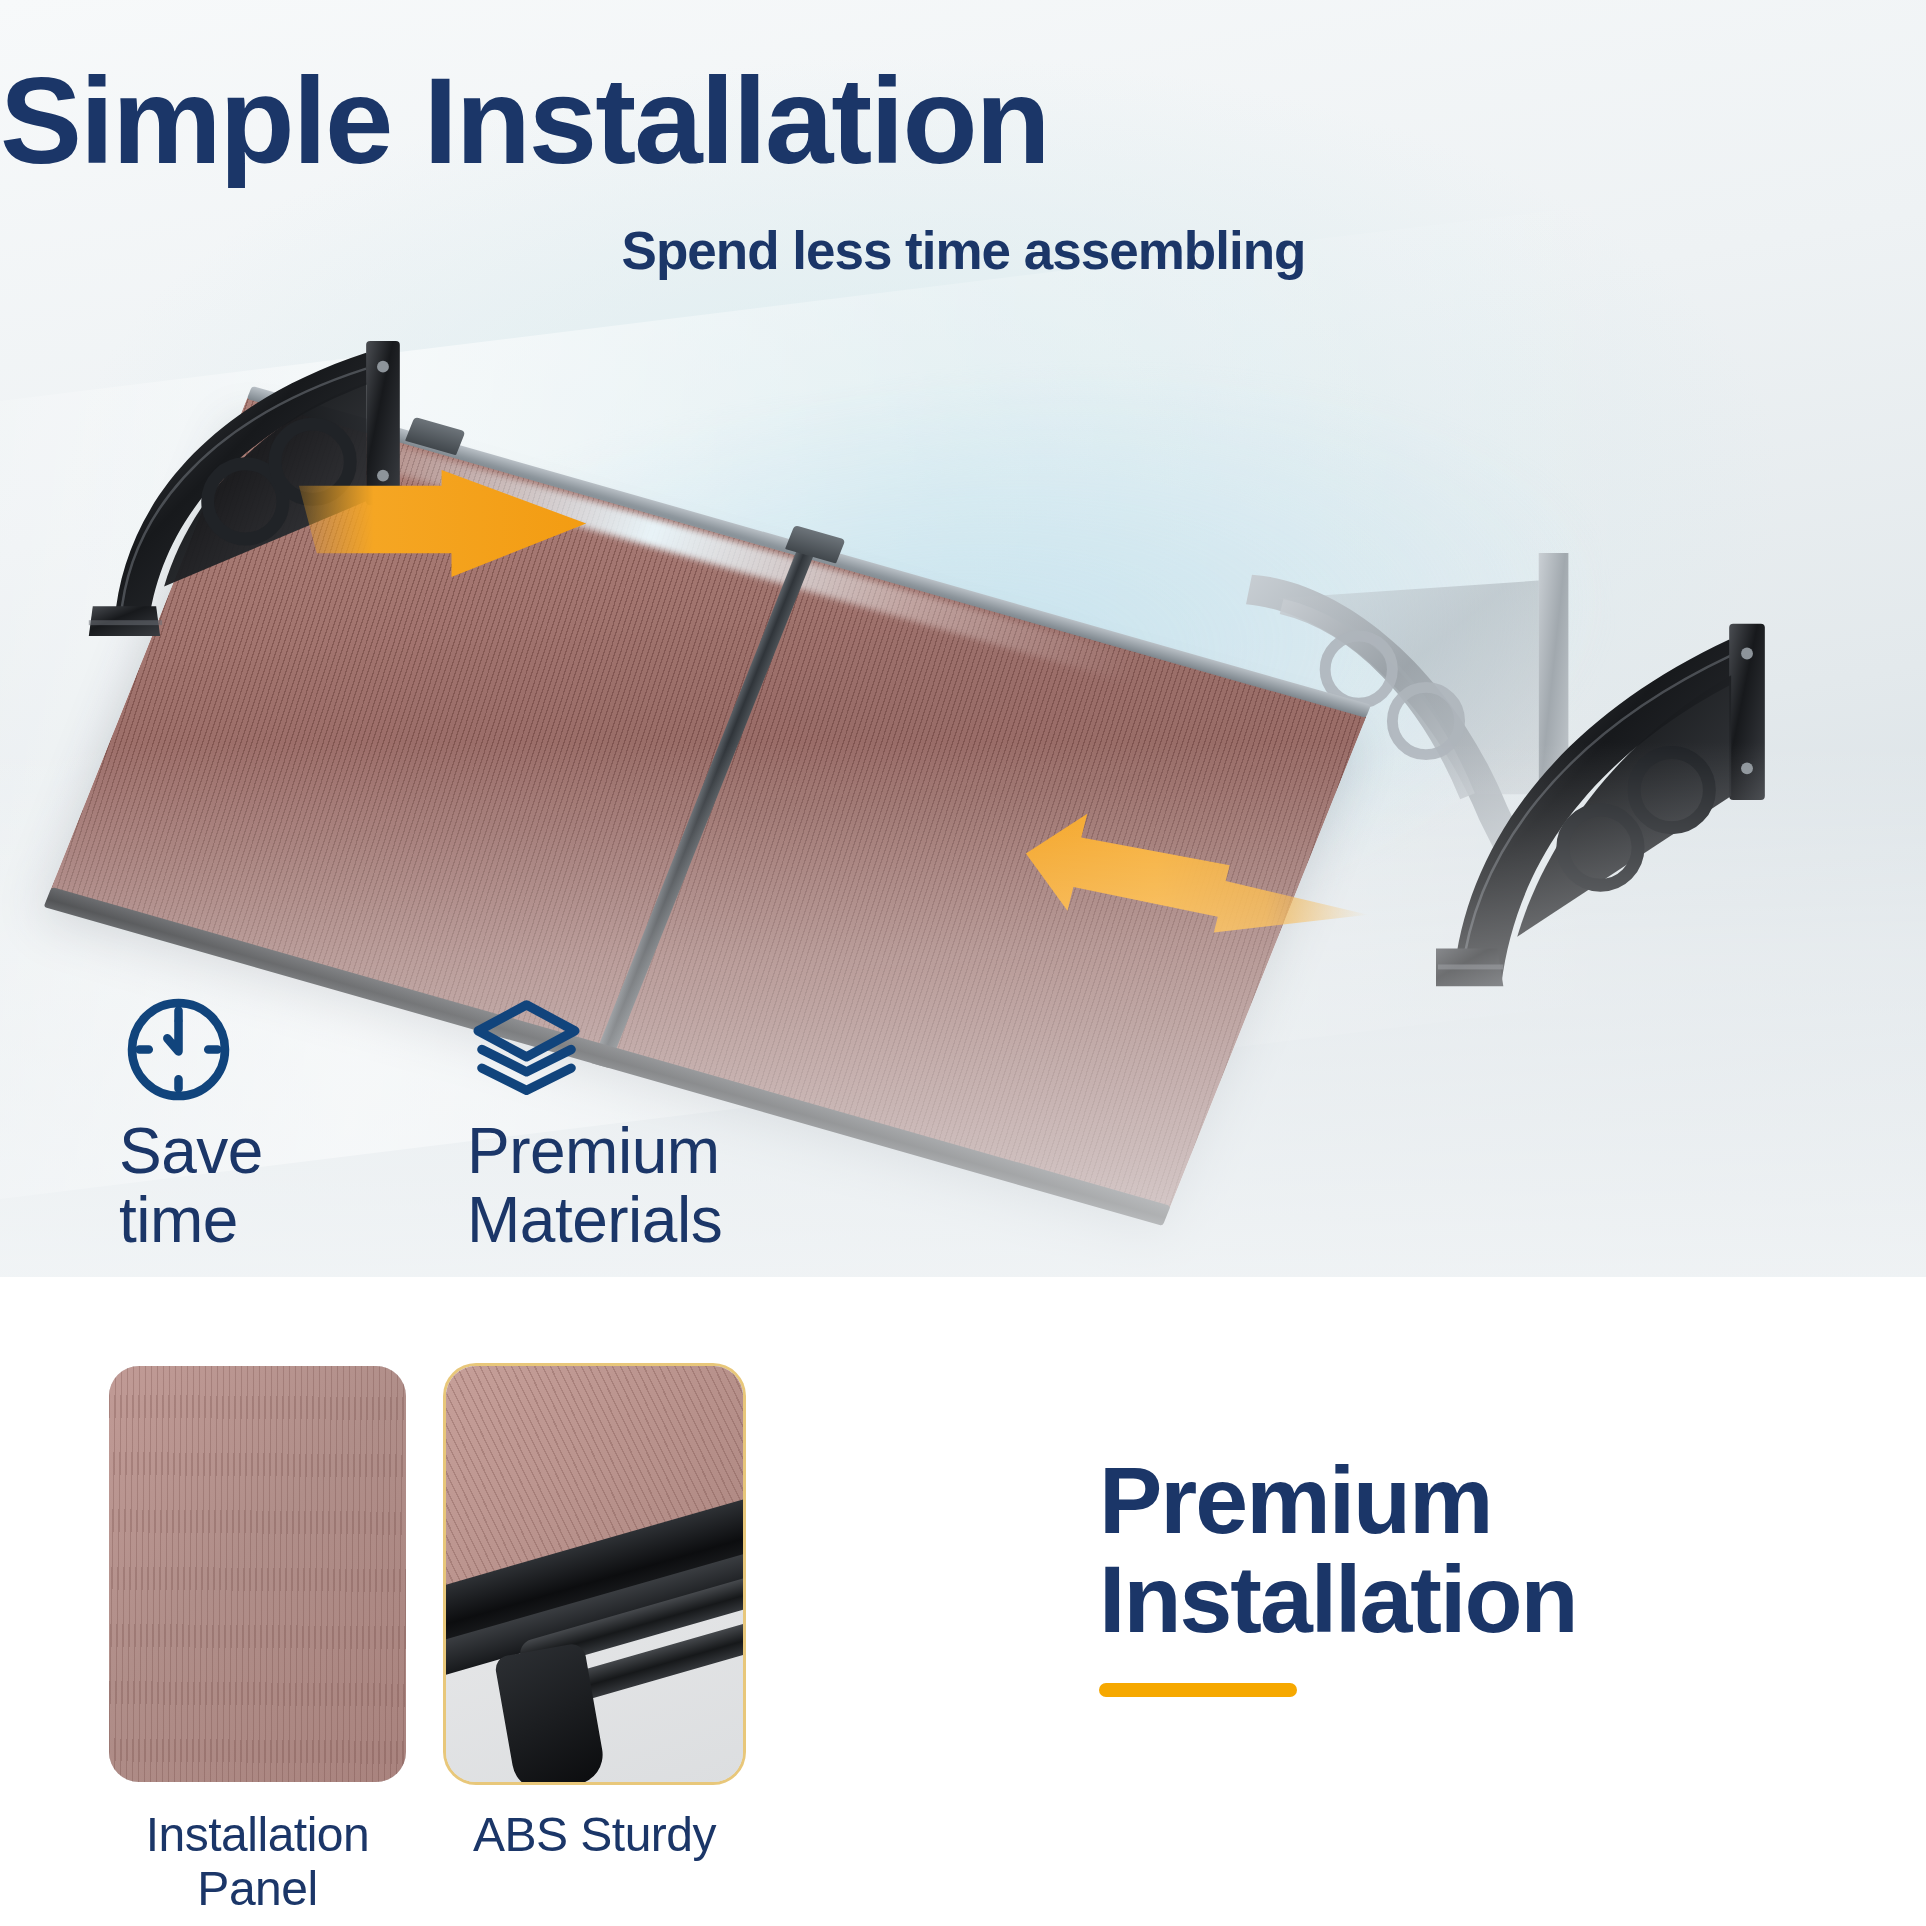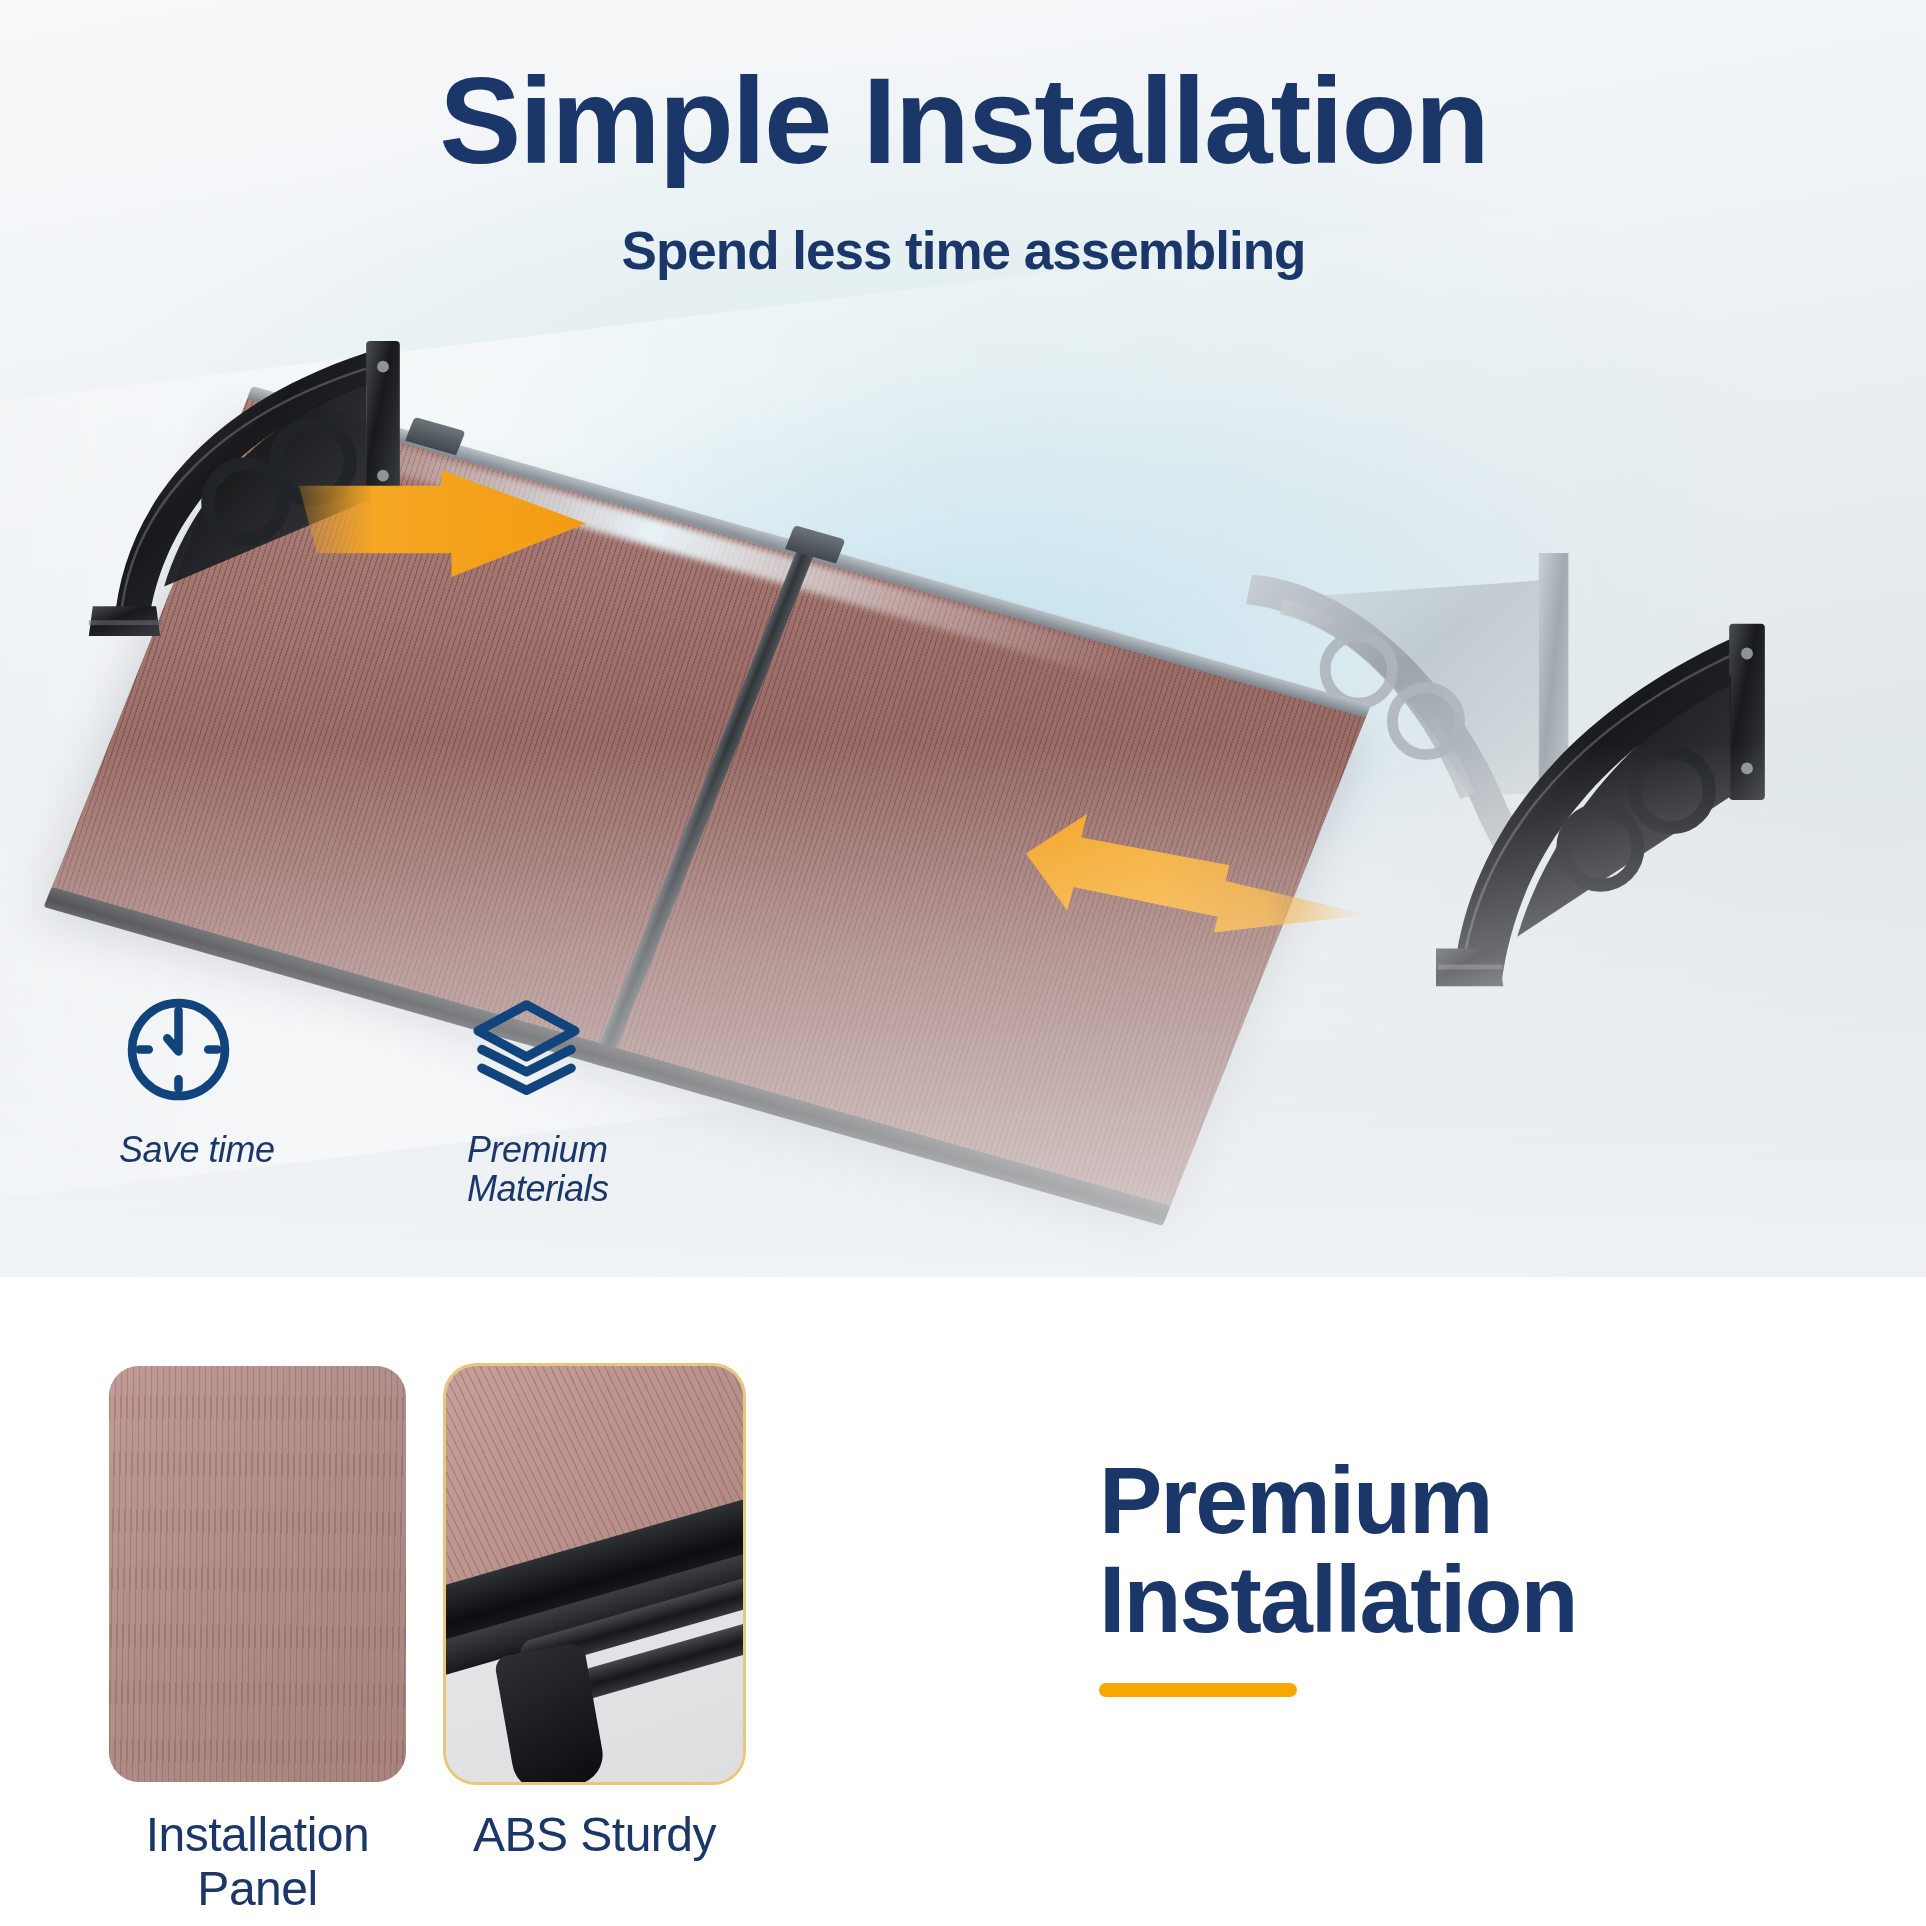--- a/index.html
+++ b/index.html
@@ -26,21 +26,21 @@
     transform:rotate(-7deg);
     pointer-events:none;
   }
   .hero-floor{
     position:absolute; left:0; bottom:0; width:1927px; height:535px;
     background:linear-gradient(180deg, rgba(255,255,255,0) 0%, rgba(255,255,255,.35) 40%, rgba(248,250,251,.75) 100%);
     pointer-events:none;
   }
 
   .title{
-    position:absolute; left:0; top:55px; width:1927px; text-align:center;
+    position:absolute; left:0; top:55px; width:1927px; text-align:left;
     font-size:123px; font-weight:bold; color:#1B3668;
     letter-spacing:-2px; line-height:1.08;
   }
   .subtitle{
     position:absolute; left:0; top:220px; width:1927px; text-align:center;
     font-size:53px; font-weight:bold; color:#1B3668;
     letter-spacing:-1px;
   }
 
   
@@ -99,23 +99,22 @@
 
   
   .arrow{ position:absolute; }
   .arrow svg{ overflow:visible; }
 
   
   .features{ position:absolute; left:119px; top:990px; display:flex; gap:160px; }
   .feat{ width:188px; }
   .feat-ic{ height:119px; display:flex; align-items:center; }
   .feat-label{
-    margin-top:22px; font-size:36px; color:#1B3668; line-height:1.08;
+    margin-top:8px; font-size:64px; color:#1B3668; line-height:1.08;
     letter-spacing:-0.5px;
-    font-style:italic;
   }
 
   
   .bottom{
     position:absolute; left:0; top:1277px; width:1927px; height:649px;
     background:#ffffff;
   }
   .cards{ position:absolute; left:109px; top:89px; display:flex; gap:40px; }
   .card{ width:297px; }
   .thumb{

